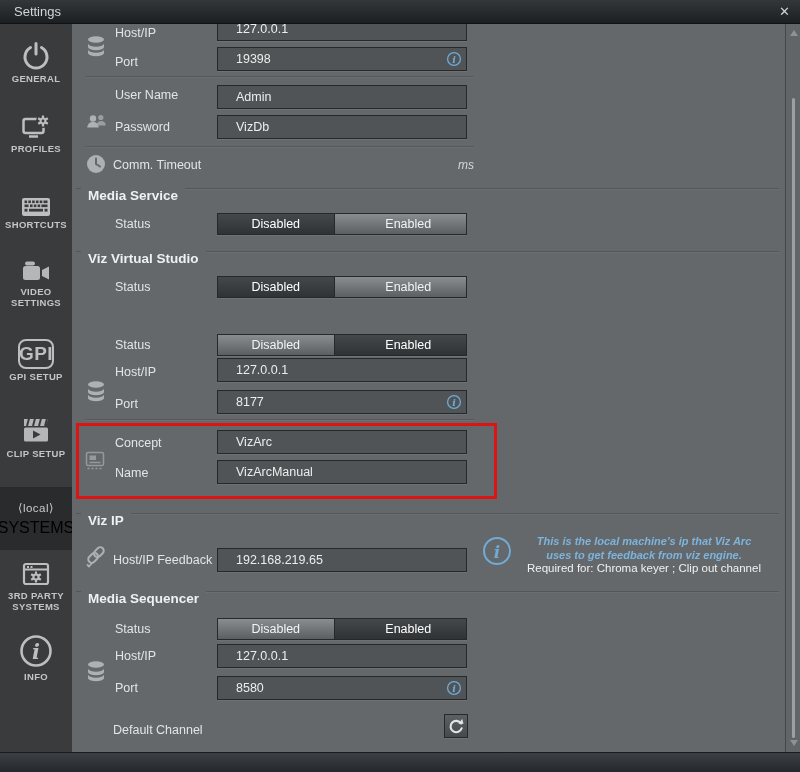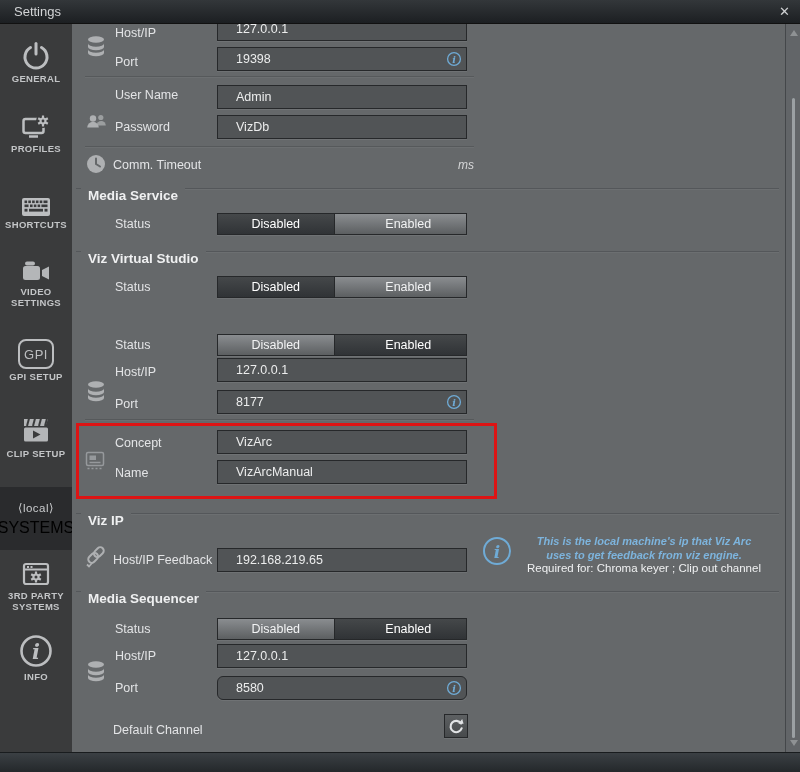--- a/index.html
+++ b/index.html
@@ -22,21 +22,21 @@
   
   .sidebar { position:absolute; left:0; top:24px; width:72px; height:728px; background:#3a3b3c; }
   .sb-item { position:absolute; left:0; width:72px; display:flex; flex-direction:column;
     align-items:center; gap:2px; cursor:default; }
   .sb-item .sb-label { font-size:9.5px; font-weight:bold; letter-spacing:.3px; color:#c3c5c7;
     text-align:center; line-height:11px; max-width:68px; }
   .sb-tile { position:absolute; left:0; top:463px; width:72px; height:63px; background:#2a2b2d;
     display:flex; flex-direction:column; align-items:center; justify-content:center; gap:4px; }
   .sb-logo { color:#caccce; font-size:11.5px; letter-spacing:.5px; }
   .gpi-box { width:36px; height:30px; border:2.5px solid #bcbec0; border-radius:8px;
-    color:#bcbec0; font-weight:normal; font-size:13px; display:flex; align-items:center;
+    color:#bcbec0; font-weight:bold; font-size:19px; display:flex; align-items:center;
     justify-content:center; letter-spacing:.5px; }
 
   
   .content { position:absolute; left:72px; top:24px; width:713px; height:728px;
     background:#65686a; overflow:hidden; }
 
   .lbl { position:absolute; left:43px; height:16px; line-height:16px; font-size:12.5px;
     color:#e3e4e6; white-space:nowrap; }
   .inp { position:absolute; left:145px; width:250px; height:24px; background:#515456;
     border:1px solid #26282a; color:#eceded; font-size:12.5px; padding:0 18px;
@@ -344,21 +344,21 @@
     <svg class="icn" style="top:636px;" width="22" height="24" viewBox="0 0 22 24">
       <g fill="#aeb0b2">
         <ellipse cx="11" cy="4.5" rx="8" ry="3.2"></ellipse>
         <path d="M3 8.5 a8 3.2 0 0 0 16 0 v3.5 a8 3.2 0 0 1 -16 0 z"></path>
         <path d="M3 14.5 a8 3.2 0 0 0 16 0 v3.5 a8 3.2 0 0 1 -16 0 z"></path>
       </g>
     </svg>
     <span class="lbl" style="top:624px;">Host/IP</span>
     <input class="inp" style="top: 620px;" value="127.0.0.1">
     <span class="lbl" style="top:656px;">Port</span>
-    <input class="inp" style="top: 652px; border-radius: 6px;" value="8580">
+    <input class="inp" style="top: 652px;" value="8580">
     <svg class="info-sm" style="left:374px; top:656px;" viewBox="0 0 16 16">
       <circle cx="8" cy="8" r="6.4" fill="none" stroke="#6fabd6" stroke-width="1.3"></circle>
       <text x="8" y="11.5" font-size="9.5" font-style="italic" font-weight="bold" font-family="'DejaVu Serif',serif" fill="#6fabd6" text-anchor="middle">i</text>
     </svg>
 
     <span class="lbl" style="left:41px; top:698px;">Default Channel</span>
     <div class="refresh-btn">
       <svg width="18" height="18" viewBox="0 0 20 20">
         <path d="M15.6 7.2 A6.3 6.3 0 1 0 16.3 12.5" fill="none" stroke="#e2e4e6" stroke-width="2.4" stroke-linecap="round"></path>
         <path d="M12.6 7.6 L18.4 7.6 L16.9 2.2 Z" fill="#e2e4e6"></path>

